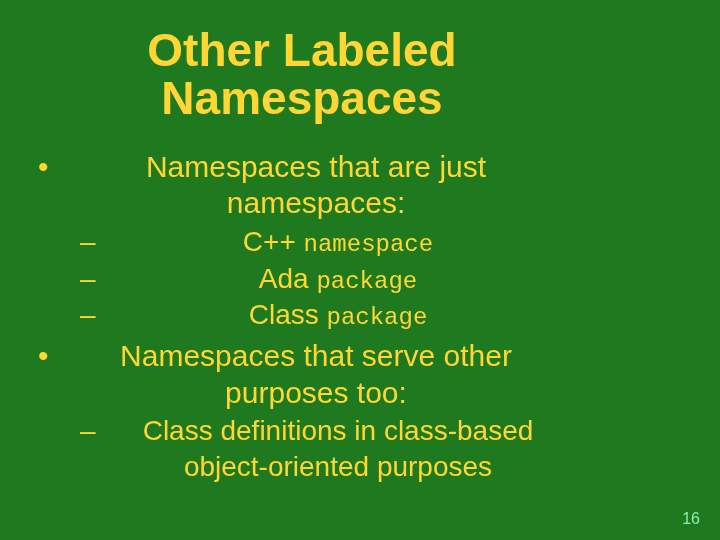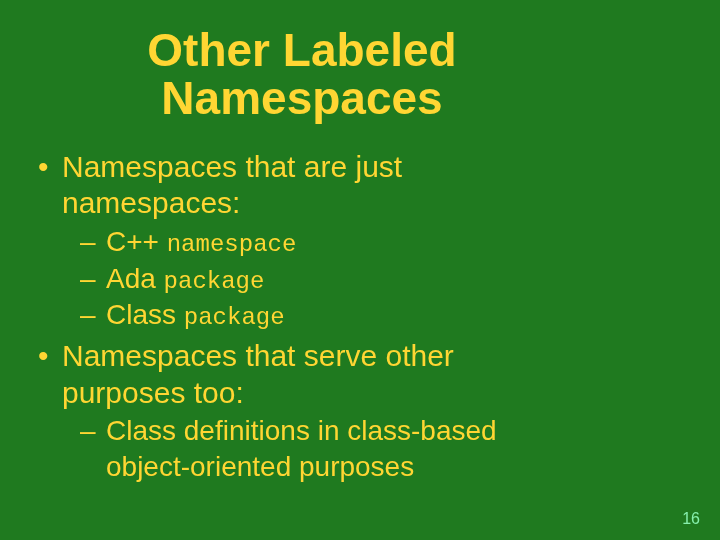--- a/index.html
+++ b/index.html
@@ -25,20 +25,21 @@
     font-size: 46px;
     font-weight: bold;
     text-align: center;
     margin: 8px 0 26px 0;
     line-height: 1.05;
   }
   ul.top {
     list-style: none;
     margin: 0;
     padding: 0 4px;
+    text-align: center;
   }
   ul.top > li {
     position: relative;
     padding-left: 28px;
     font-size: 30px;
     line-height: 1.22;
     margin-bottom: 4px;
   }
   ul.top > li::before {
     content: "•";

